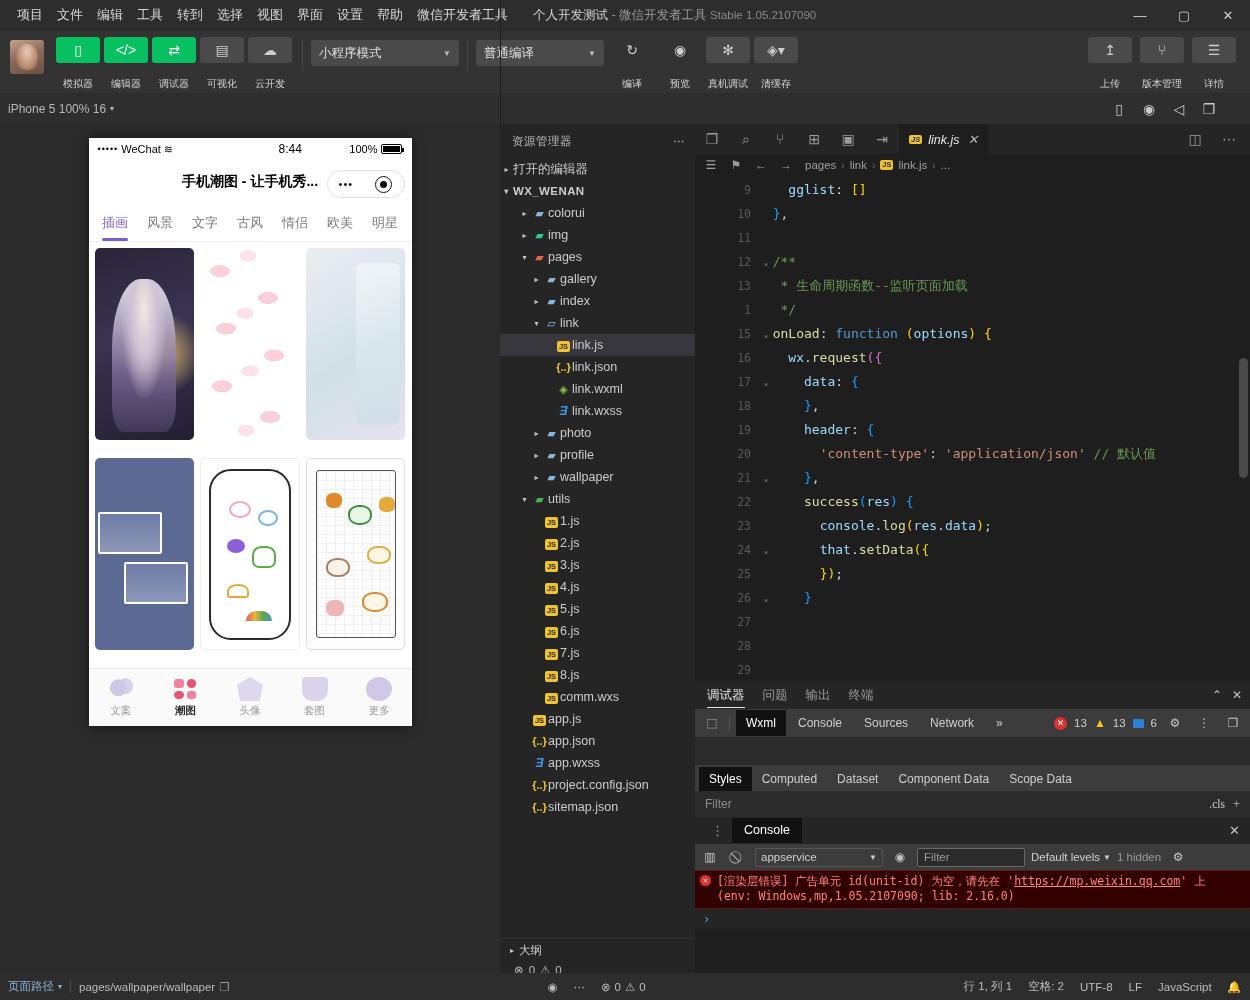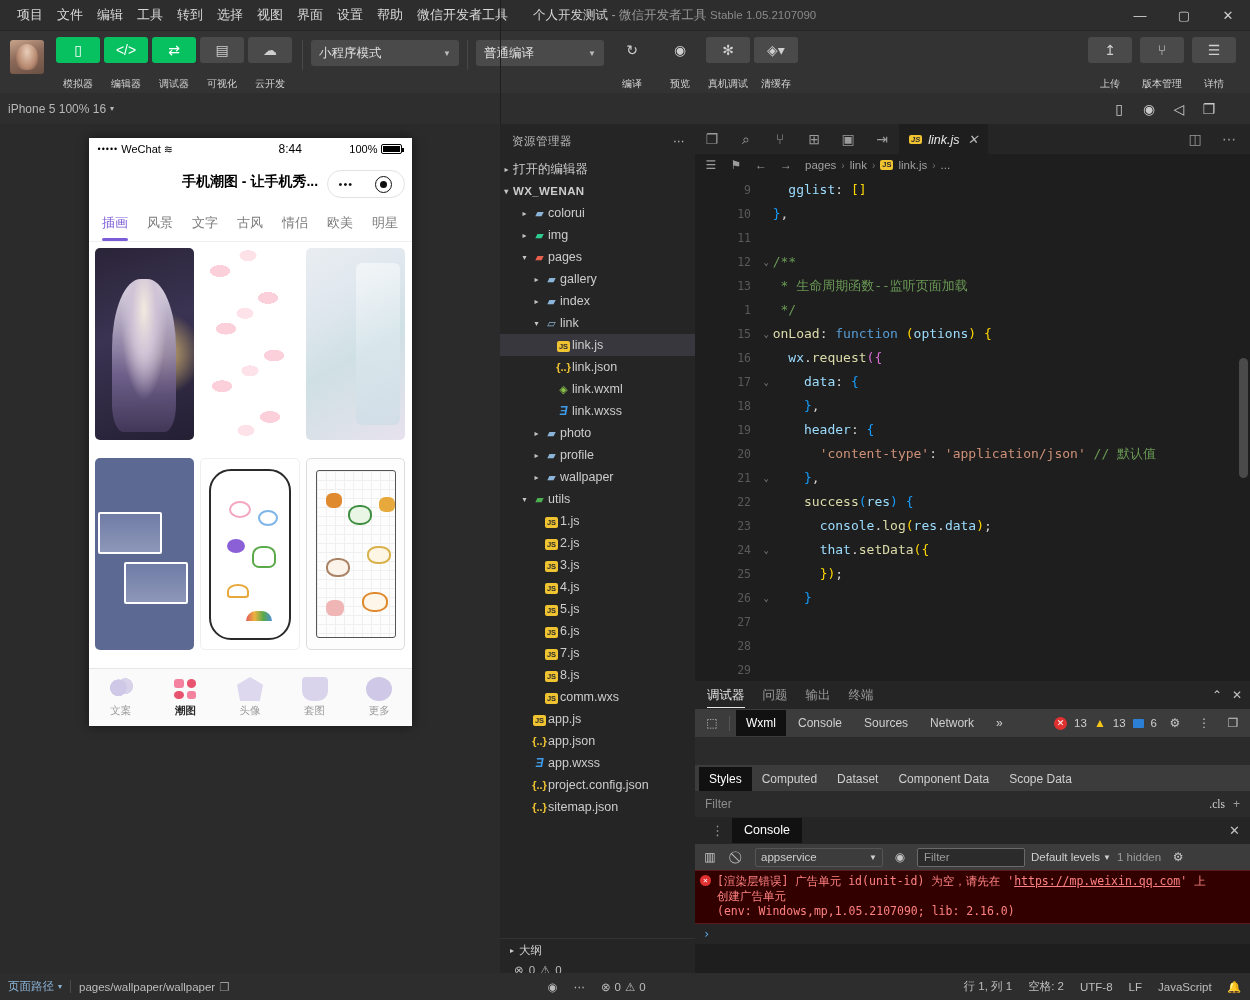--- a/index.html
+++ b/index.html
@@ -920,21 +920,20 @@
           <span class="levels">
             <span>Default levels</span>
             <span style="font-size:8px">▼</span>
           </span>
           <span class="hidden-n">1 hidden</span>
           <span class="cb-ico">⚙</span>
         </div>
         <div class="con-msg">
           <span class="ebadge">✕</span>
           <div><span>[渲染层错误] 广告单元 id(unit-id) 为空，请先在 '</span><a>https://mp.weixin.qq.com</a><span>' 上</span></div>
-          <div>创建广告单元</div>
           <div>(env: Windows,mp,1.05.2107090; lib: 2.16.0)</div>
         </div>
         <div class="con-prompt">›</div>
       </div>
 
     </div>
   </div>
 
   <div class="statusbar-app">
     <div class="sb-item">

